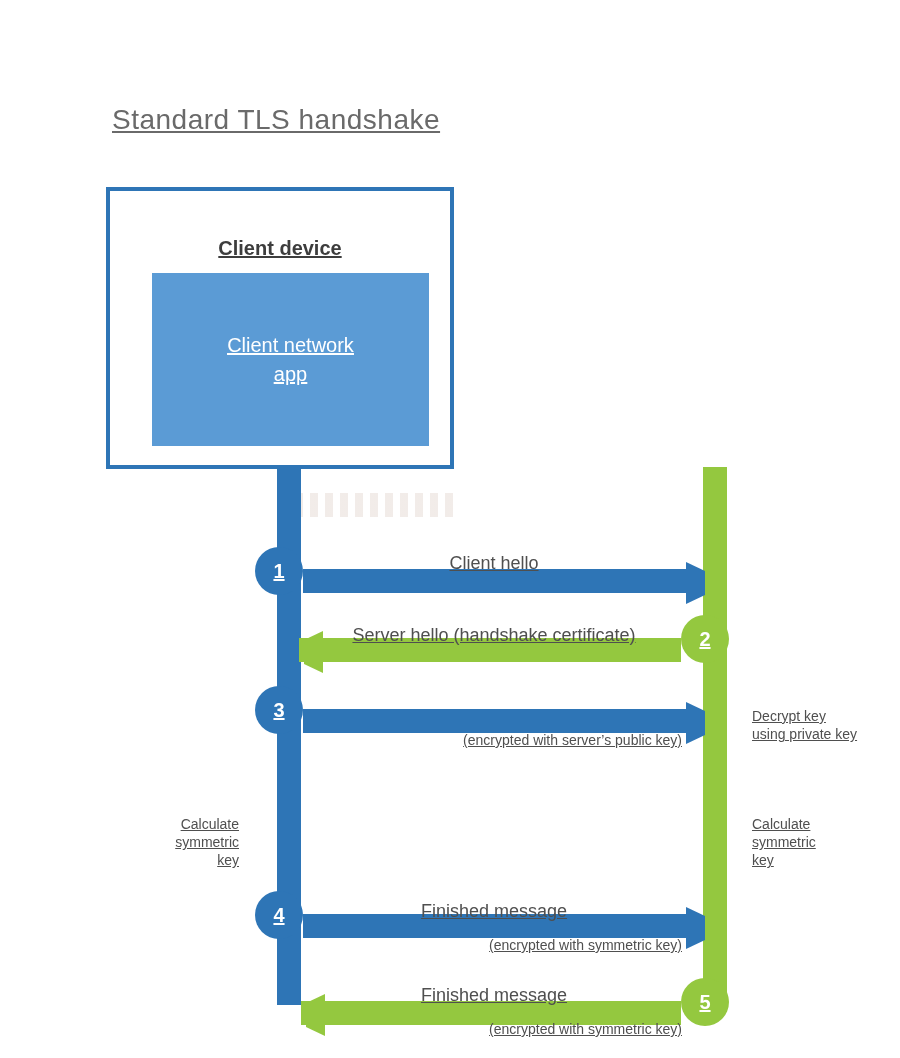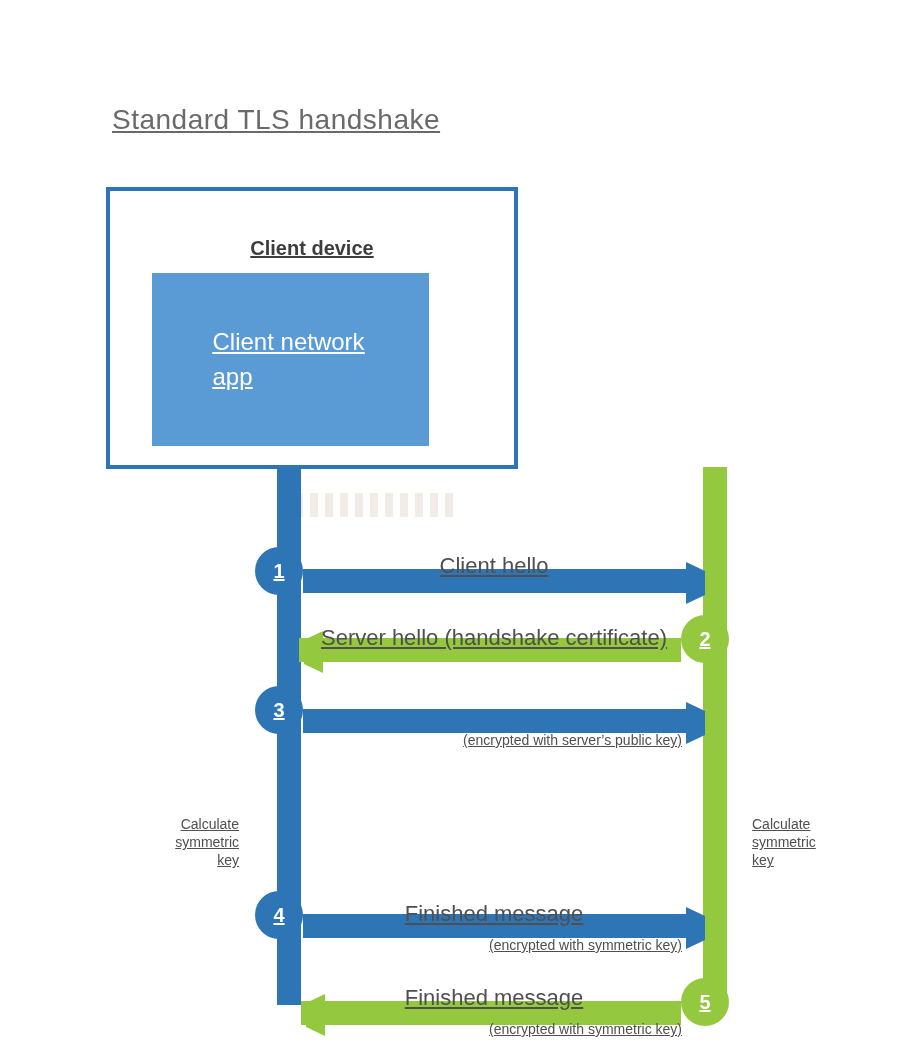--- a/index.html
+++ b/index.html
@@ -7,28 +7,28 @@
     --text-dark:#3d3d3d; --text-gray:#4f4f4f; --title-gray:#6a6a6a;
   }
   *{margin:10px;padding:12px;box-sizing:border-box;text-decoration:underline;}
   body{background:#ffffff;font-family:"Liberation Sans","DejaVu Sans",sans-serif;}
   #page{position:relative;width:900px;height:1058px;background:#ffffff;overflow:hidden;}
 
   #diagram-title{position:absolute;left:36px;top:28px;font-size:28px;font-weight:300;
     color:var(--title-gray);letter-spacing:.5px;}
 
   .entity-box{position:absolute;top:123px;height:282px;background:#fff;}
-  #client-box{left:42px;width:412px;border:4px solid var(--blue);}
+  #client-box{left:42px;width:348px;border:4px solid var(--blue);}
   #server-box{left:432px;width:423px;border:4px solid var(--green);}
   .box-title{position:absolute;left:0;right:0;top:24px;text-align:center;
     font-size:20px;font-weight:700;color:var(--text-dark);}
 
   #client-app{position:absolute;left:32px;top:72px;width:277px;height:173px;
     background:var(--blue-fill);display:flex;align-items:center;justify-content:center;
-    color:#fff;font-size:24px;text-align:left;line-height:1.45;}
+    color:#fff;font-size:20px;text-align:center;line-height:1.45;}
   #client-app span{display:block;width:180px;}
 
   .server-bar{position:absolute;left:39px;width:335px;height:46px;background:var(--green-fill);
     display:flex;align-items:center;justify-content:center;color:#fff;font-size:20px;}
   #server-bar-0{top:75px;}
   #server-bar-1{top:138px;}
   #server-bar-2{top:199px;height:45px;}
 
   .lifeline{position:absolute;width:5px;z-index:1;}
   #lifeline-client{left:213px;top:403px;height:538px;background:var(--blue);}
@@ -55,21 +55,21 @@
   .arrowhead.right{border-left:19px solid var(--blue);}
   .arrowhead.left{border-right:19px solid var(--green);}
 
   #line-1{left:239px;top:505px;width:383px;} #head-1{left:622px;top:498px;}
   #line-2{left:235px;top:574px;width:382px;} #head-2{left:216px;top:567px;}
   #line-3{left:239px;top:645px;width:383px;} #head-3{left:622px;top:638px;}
   #line-4{left:239px;top:850px;width:383px;} #head-4{left:622px;top:843px;}
   #line-5{left:237px;top:937px;width:380px;} #head-5{left:218px;top:930px;}
 
   .msg-label{position:absolute;left:230px;width:400px;text-align:center;z-index:4;
-    font-size:22px;color:var(--text-gray);}
+    font-size:18px;color:var(--text-gray);}
   .msg-sub{position:absolute;left:230px;width:400px;text-align:right;z-index:4;
     font-size:14px;color:var(--text-gray);}
   #label-1{top:477px;} #label-2{top:549px;}
   #label-3{top:620px;} #sub-3{top:656px;}
   #label-4{top:825px;} #sub-4{top:861px;}
   #label-5{top:909px;} #sub-5{top:945px;}
 
   .side-note{position:absolute;font-size:14px;color:var(--text-gray);line-height:1.3;z-index:4;}
   #note-decrypt{left:676px;top:631px;width:135px;}
   #note-calc-left{left:80px;top:739px;width:107px;text-align:right;}
@@ -114,16 +114,17 @@
   <div id="head-4" class="arrowhead right"></div>
   <div id="label-4" class="msg-label">Finished message</div>
   <div id="sub-4" class="msg-sub">(encrypted with symmetric key)</div>
 
   <div id="circle-5" class="num-circle green">5</div>
   <div id="line-5" class="msg-line green"></div>
   <div id="head-5" class="arrowhead left"></div>
   <div id="label-5" class="msg-label">Finished message</div>
   <div id="sub-5" class="msg-sub">(encrypted with symmetric key)</div>
 
+  <div id="note-decrypt" class="side-note">Decrypt key using private key</div>
   <div id="note-calc-left" class="side-note">Calculate symmetric key</div>
   <div id="note-calc-right" class="side-note">Calculate symmetric key</div>
 
 </div>
 
 </body></html>

